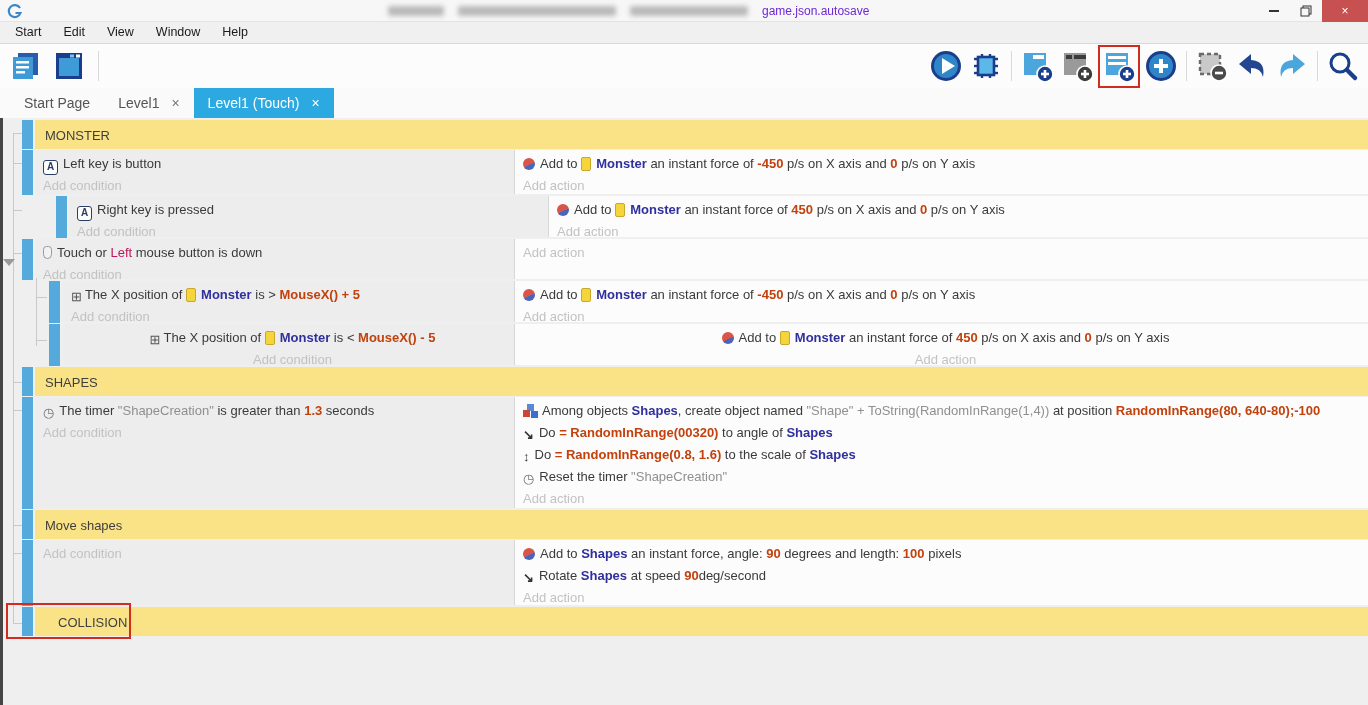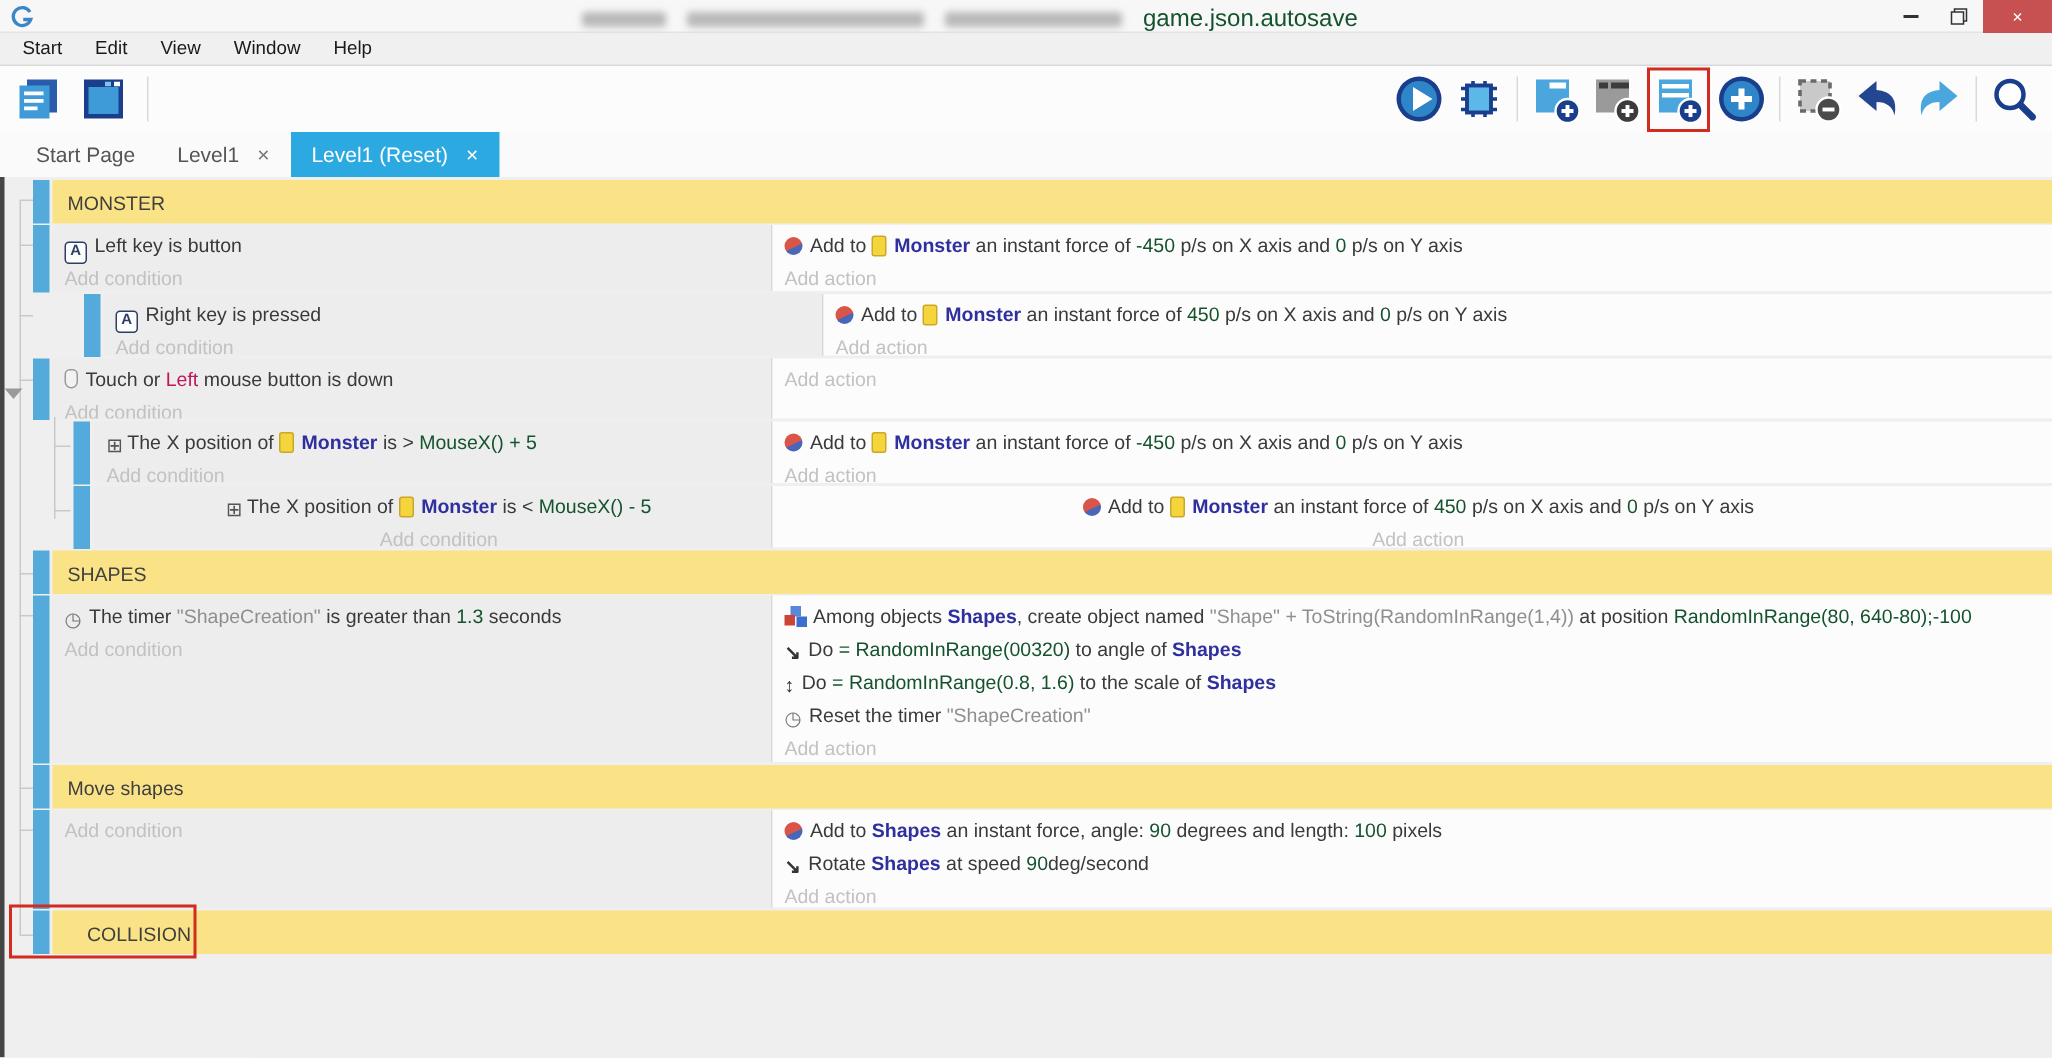--- a/index.html
+++ b/index.html
@@ -5,21 +5,21 @@
   * { margin:0; padding:0; box-sizing:border-box; }
   html,body { width:1368px; height:705px; overflow:hidden; }
   body { font-family:"Liberation Sans", sans-serif; background:#efefef; }
   .window { position:relative; width:1368px; height:705px; background:#fff; }
 
   
   .titlebar { position:relative; height:22px; background:#f7f7f7; border-bottom:1px solid #e3e3e3; }
   .logo { position:absolute; left:7px; top:3px; }
   .title-center { position:absolute; left:388px; top:4px; display:flex; align-items:center; gap:14px; }
   .blur-block { height:10px; background:#b9b9b9; border-radius:2px; filter:blur(2.5px); }
-  .title-text { font-size:16px; color:#14532d; white-space:nowrap; }
+  .title-text { font-size:12px; color:#6d28d9; white-space:nowrap; }
   .win-controls { position:absolute; right:0; top:0; height:22px; display:flex; }
   .win-btn { width:32px; height:22px; display:flex; align-items:center; justify-content:center; color:#333; cursor:default; }
   .win-btn.min i { display:block; width:10px; height:2px; background:#333; }
   .win-btn.close { width:46px; background:#c75050; color:#fff; font-size:12px; }
 
   
   .menubar { height:22px; background:#f0f0f0; border-bottom:1px solid #d9d9d9; display:flex; align-items:center; padding-left:4px; }
   .menu-item { font-size:12.5px; color:#1a1a1a; padding:0 11px; line-height:21px; }
 
   
@@ -49,21 +49,21 @@
   .ev-header { display:flex; align-items:center; }
 
   .ev-bar { position:absolute; top:0; bottom:1px; width:11px; background:#54aadb; }
   .ev-row { position:relative; }
   .ev-cells { position:absolute; top:0; bottom:2px; right:0; display:flex; }
   .cond-cell { background:#ededed; border-right:1px solid #d8d8d8; padding:3px 0 0 8px; overflow:hidden; }
   .act-cell { background:#fcfcfc; flex:1; padding:3px 0 0 8px; overflow:hidden; }
   .ev-line { height:22px; line-height:21px; font-size:13px; white-space:nowrap; color:#3a3a3a; }
 
   .s-p { color:#3a3a3a; }
-  .s-g { color:#14532d; }
+  .s-g { color:#c2410c;font-weight:bold; }
   .s-o { color:#2f2f9d; font-weight:bold; }
   .s-m { color:#8f8f8f; }
   .s-l { color:#be185d; }
   .s-ph { color:#c2c2c2; }
 
   .icon { display:inline-block; vertical-align:-2px; margin-right:5px; }
   .icon-keyboard::before { content:"A"; }
   .icon-keyboard { width:15px; height:15px; border:1.5px solid #2c3e66; border-radius:3px; color:#2c3e66;
       font-weight:bold; font-size:10px; line-height:12px; text-align:center; background:#fdfdfd; }
   .icon-mouse { width:9px; height:13px; border:1.5px solid #999; border-radius:4px 4px 5px 5px; background:#f2f2f2; }
@@ -242,21 +242,21 @@
 
   <div class="tabbar">
     <div class="tab">
       <span>Start Page</span>
     </div>
     <div class="tab">
       <span>Level1</span>
       <span class="close-x">×</span>
     </div>
     <div class="tab active">
-      <span>Level1 (Reset)</span>
+      <span>Level1 (Touch)</span>
       <span class="close-x">×</span>
     </div>
   </div>
 
   <div class="sheet">
     <div class="sheet-darkedge"></div>
     <div class="rows" id="event-sheet">
         <div class="ev-header" style="height: 30px;">
           <div class="ev-bar" style="left: 22px;"></div>
           <div class="hd-box"></div>

